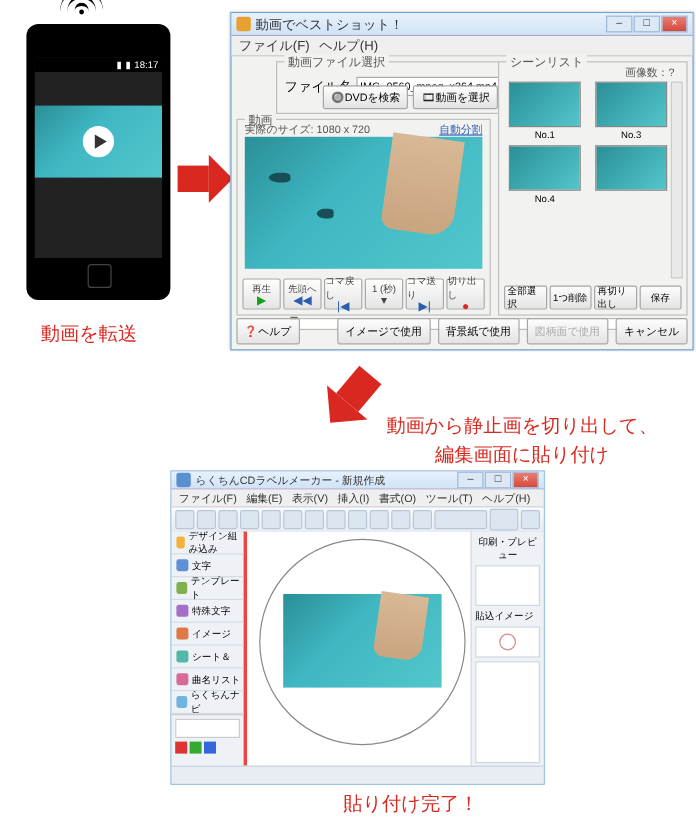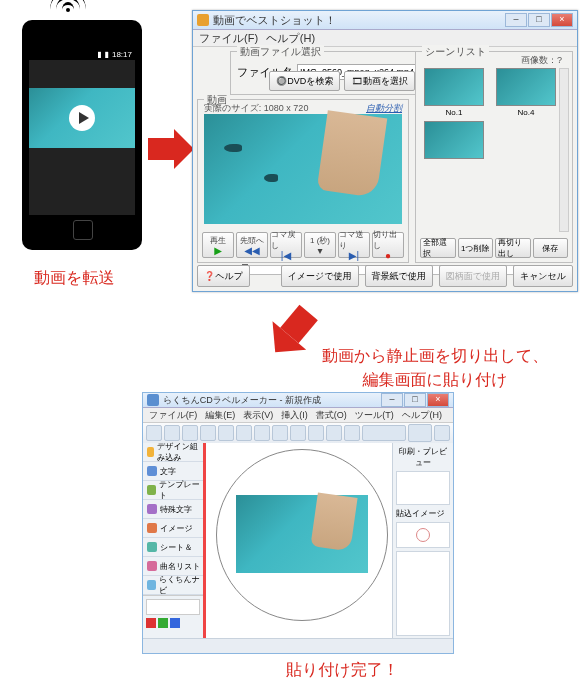--- a/index.html
+++ b/index.html
@@ -147,21 +147,21 @@
         <div style="position:absolute;bottom:3px;left:38px;display:flex;gap:4px;">
           <span class="smallbtn">🔘 <span>DVDを検索</span></span>
           <span class="smallbtn">🎞 <span>動画を選択</span></span>
         </div>
       </div>
 
       <div class="group videogrp">
         <span class="gt">動画</span>
         <div class="info">
           <span>実際のサイズ: 1080 x 720</span>
-          <span style="text-decoration:underline;color:#2a5db0;font-style:italic;">自動分割</span>
+          <span style="text-decoration:underline;color:#2a5db0;">自動分割</span>
         </div>
         <div class="preview">
           <div class="hand"></div>
           <div class="fish" style="left:20px;top:30px;"></div>
           <div class="fish" style="left:60px;top:60px;width:14px;"></div>
         </div>
         <div class="controls">
           <div class="cbtn">
               <span>再生</span>
               <span class="glyph" style="color:#18a018">▶</span>
@@ -189,20 +189,24 @@
         </div>
       </div>
 
       <div class="group scenelist">
         <span class="gt">シーンリスト</span>
         <span class="hdr">画像数：?</span>
         <div class="thumbs">
           <div class="thumb">
               <div class="img"></div>
               <span>No.1</span>
+            </div>
+          <div class="thumb">
+              <div class="img"></div>
+              <span>No.3</span>
             </div>
           <div class="thumb">
               <div class="img"></div>
               <span>No.4</span>
             </div>
           <div class="thumb">
               <div class="img"></div>
             </div>
         </div>
         <div class="scrollbar"></div>

